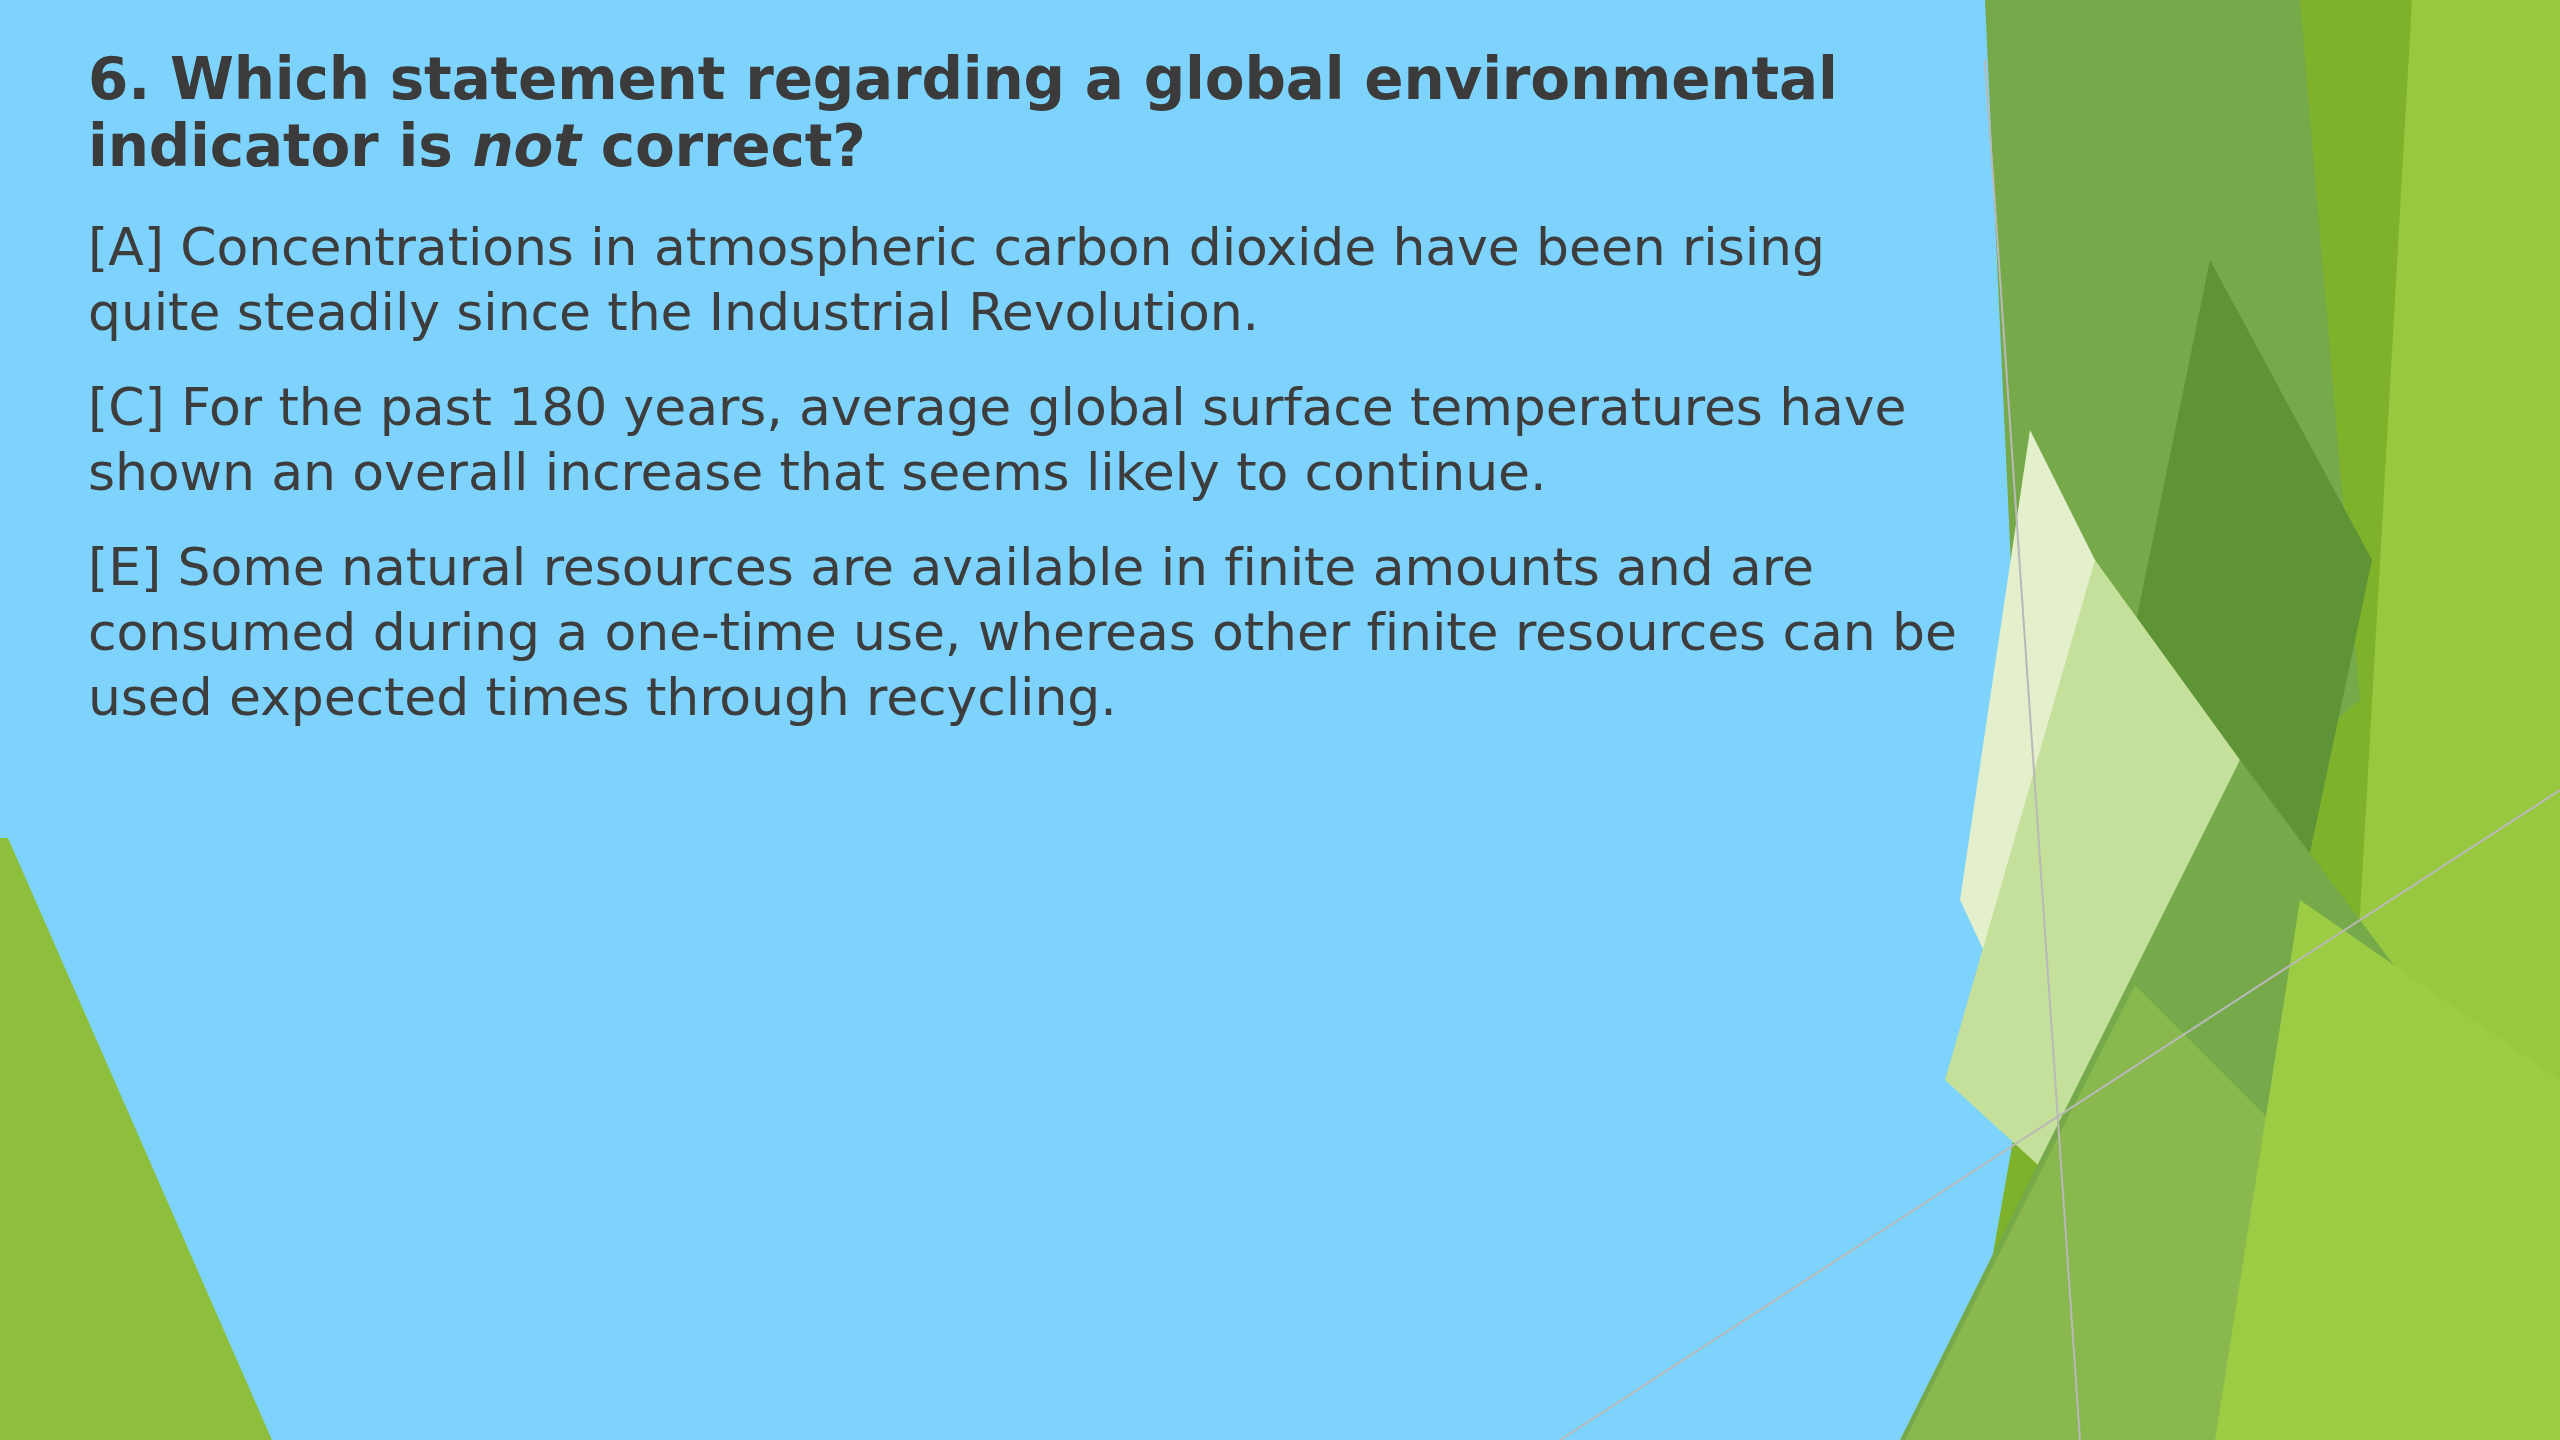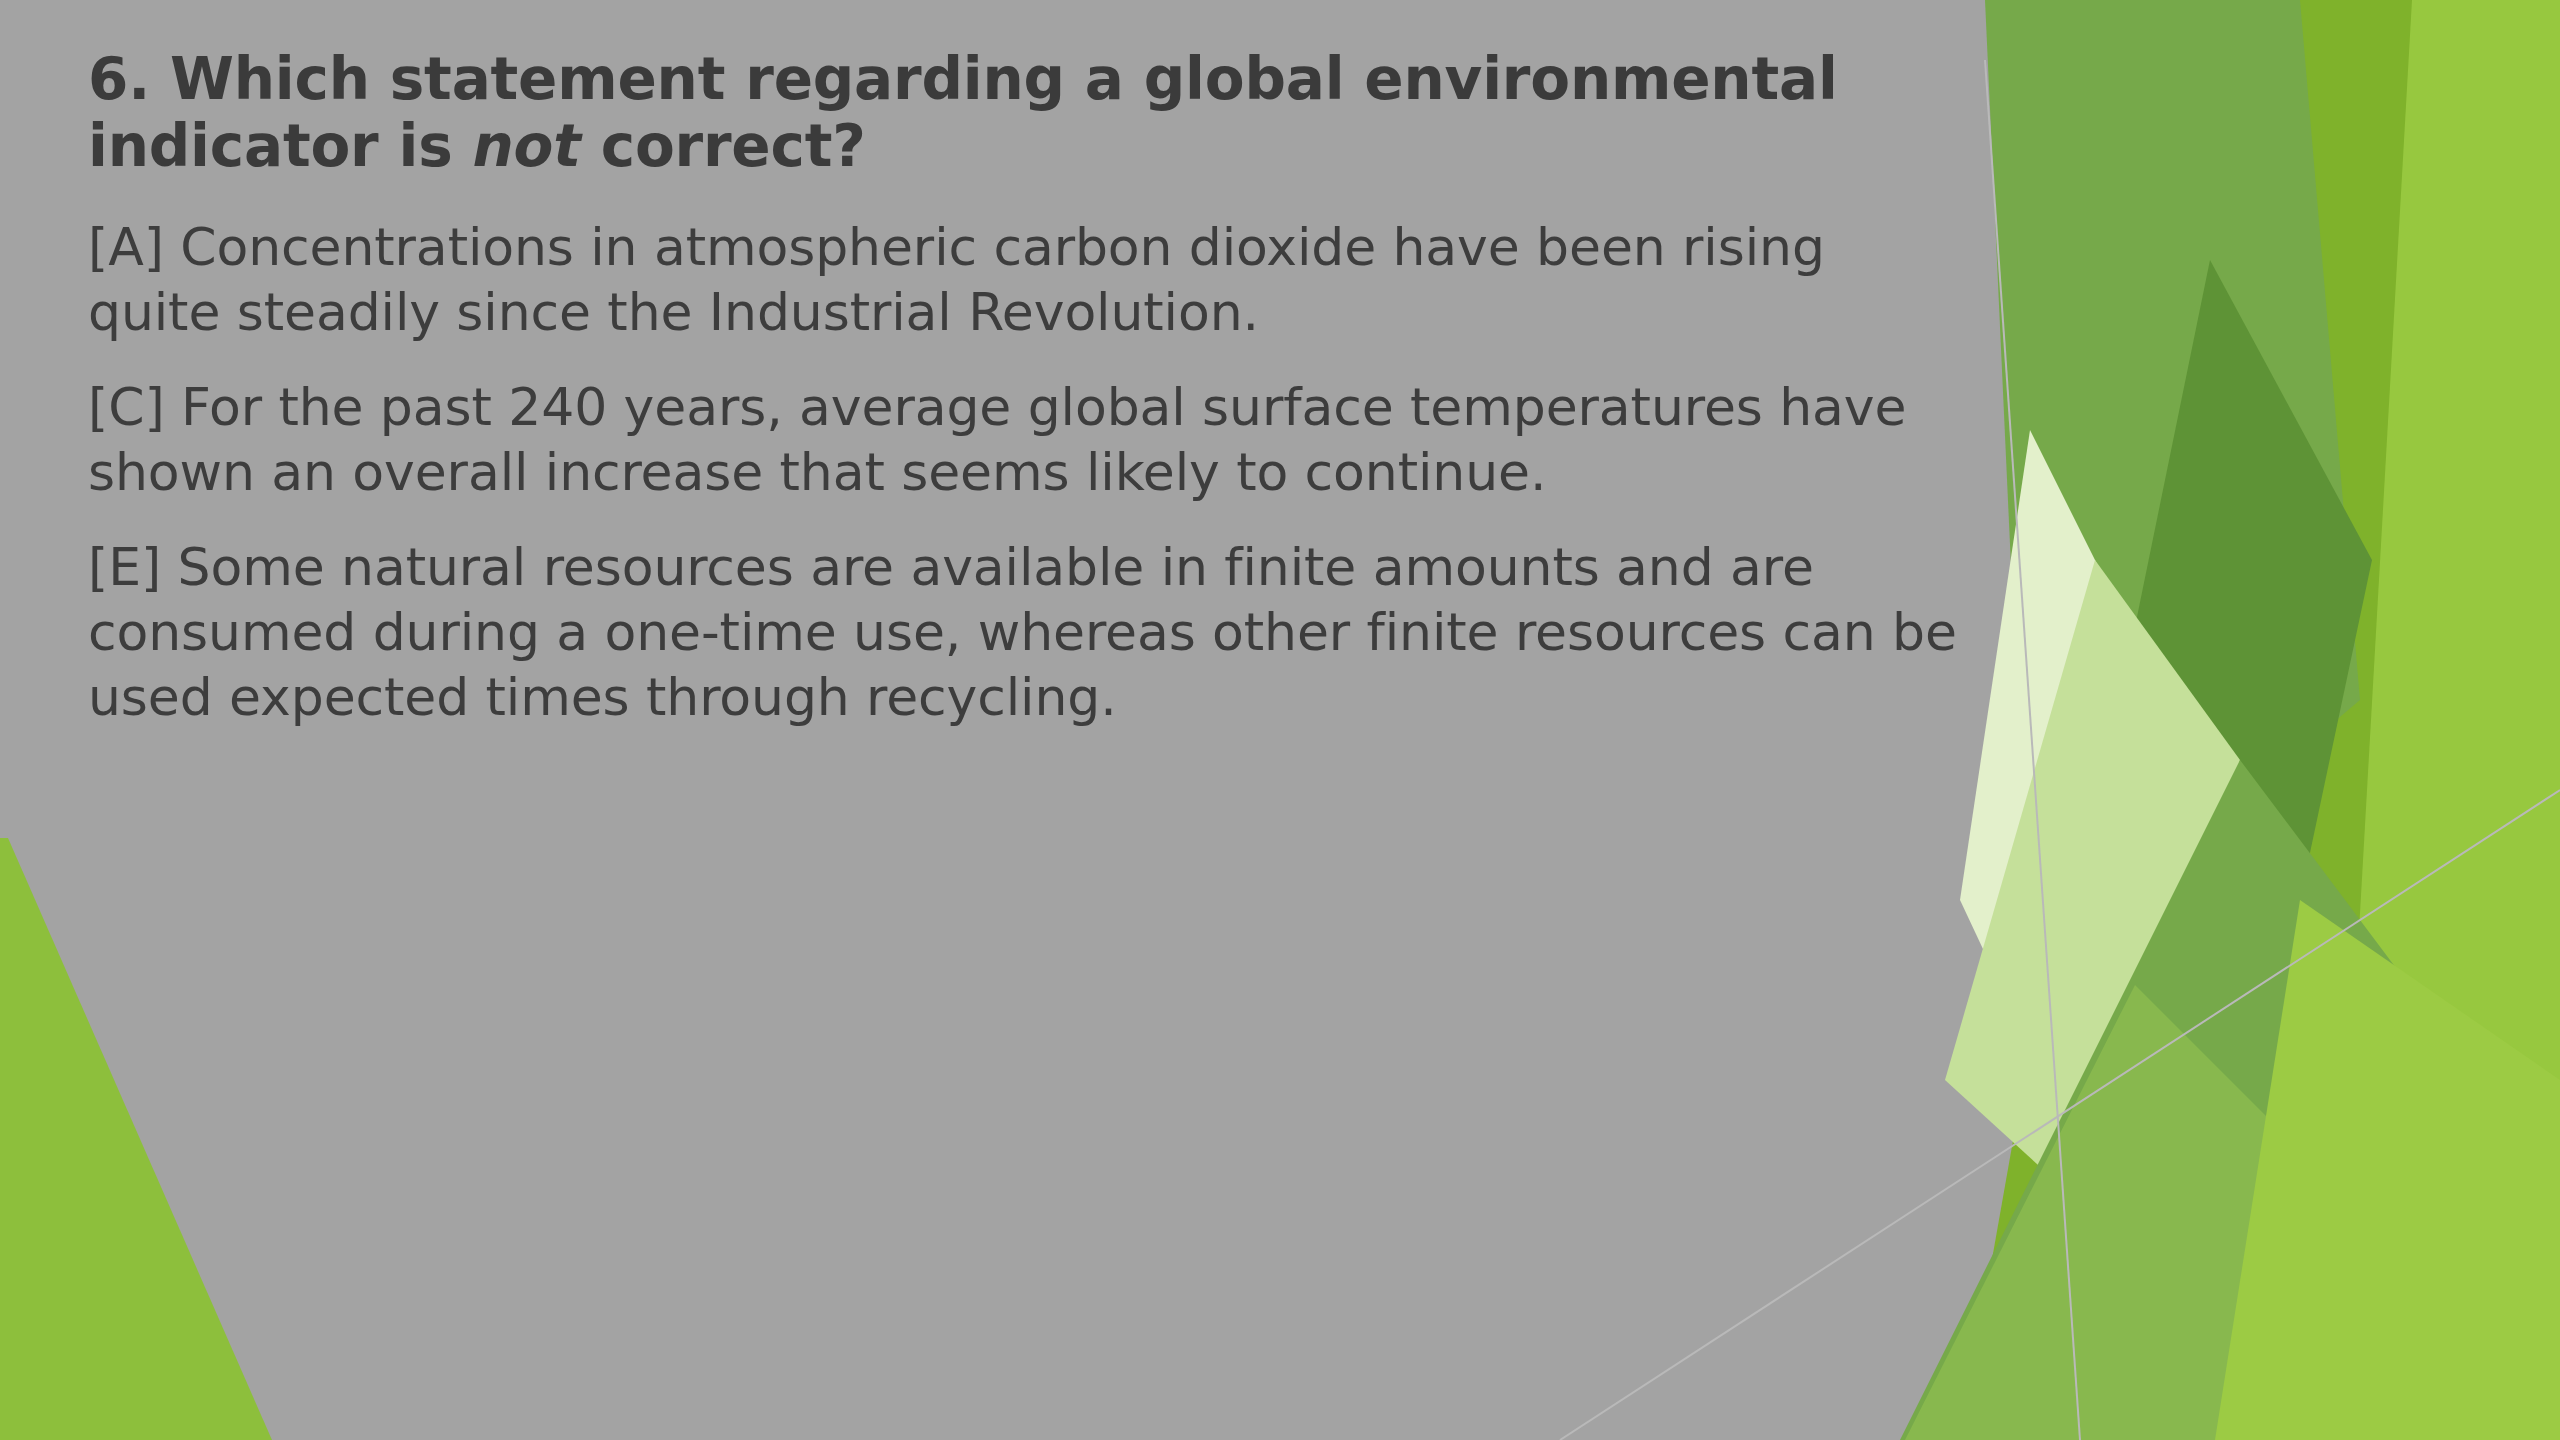--- a/index.html
+++ b/index.html
@@ -4,21 +4,21 @@
 <style>
   html, body {
     margin: 0;
     padding: 0;
     background: #ffffff;
   }
   #slide {
     position: relative;
     width: 2560px;
     height: 1440px;
-    background: #a3a3a3;
+    background: #7dd3fc;
     overflow: hidden;
     font-family: "DejaVu Sans", "Liberation Sans", sans-serif;
   }
 
   
   .facet-layer {
     position: absolute;
     inset: 0;
     width: 2560px;
     height: 1440px;
@@ -87,17 +87,17 @@
 
     <line x1="1985" y1="60" x2="2080" y2="1440" stroke="#b9b9b9" stroke-width="2"></line>
     <line x1="1560" y1="1440" x2="2560" y2="790" stroke="#b9b9b9" stroke-width="2"></line>
   </svg>
 
   <div id="content">
 
     <h1 class="q-title"><span>6. Which statement regarding a global environmental indicator is </span><em>not</em><span> correct?</span></h1>
 
     <p class="choice">[A] Concentrations in atmospheric carbon dioxide have been rising quite steadily since the Industrial Revolution.</p>
-    <p class="choice">[C] For the past 240 years, average global surface temperatures have shown an overall increase that seems likely to continue.</p>
+    <p class="choice">[C] For the past 180 years, average global surface temperatures have shown an overall increase that seems likely to continue.</p>
     <p class="choice">[E] Some natural resources are available in finite amounts and are consumed during a one-time use, whereas other finite resources can be used expected times through recycling.</p>
 
   </div>
 </div>
 
 </body></html>

